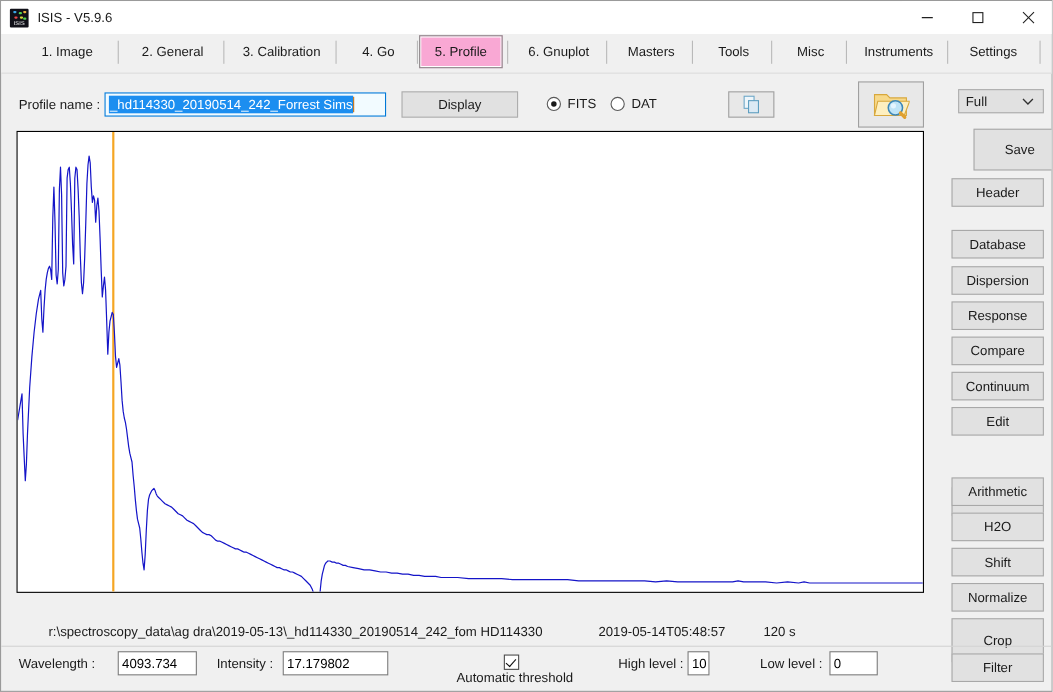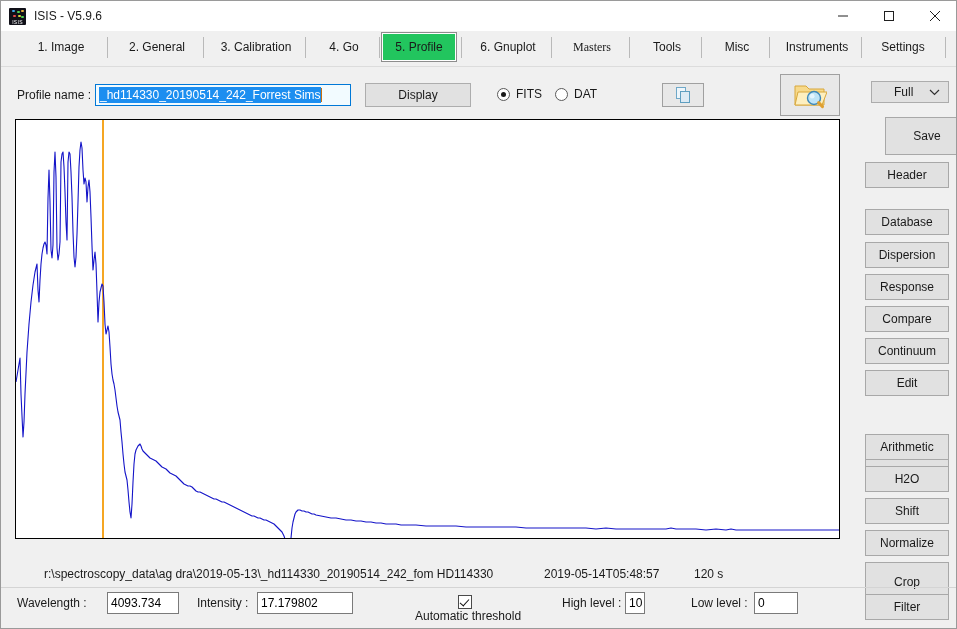--- a/index.html
+++ b/index.html
@@ -102,21 +102,21 @@
     height: 28px;
     display: flex;
     align-items: center;
     justify-content: center;
     font-size: 12px;
     color: #1a1a1a;
     white-space: nowrap;
     box-sizing: border-box;
   }
   .tab.sel {
-    background: #22c55e;
+    background: #f9a8d4;
     border: 1px solid #8d8d8d;
     box-shadow: 0 0 0 1px #ffffff inset;
     top: 1px;
     height: 30px;
   }
   .tabsep {
     position: absolute;
     top: 6px;
     width: 1px;
     height: 21px;
@@ -213,21 +213,21 @@
 
   .combo {
     position: absolute;
     box-sizing: border-box;
     background: #e1e1e1;
     border: 1px solid #acacac;
     font-size: 12px;
     color: #1a1a1a;
     display: flex;
     align-items: center;
-    padding-left: 22px;
+    padding-left: 6px;
   }
   .combo .chev {
     position: absolute;
     right: 8px;
     top: 50%;
     transform: translateY(-50%);
   }
 
   
   .plotframe {
@@ -341,21 +341,21 @@
     <div class="tab" style="left:110px; width:92px;">2. General</div>
     <div class="tabsep" style="left:202px;"></div>
     <div class="tab" style="left:206px; width:98px;">3. Calibration</div>
     <div class="tabsep" style="left:304px;"></div>
     <div class="tab" style="left:308px; width:70px;">4. Go</div>
     <div class="tabsep" style="left:378px;"></div>
     <div class="tab sel" style="left:380px; width:76px;">5. Profile</div>
     <div class="tabsep" style="left:460px;"></div>
     <div class="tab" style="left:464px; width:86px;">6. Gnuplot</div>
     <div class="tabsep" style="left:550px;"></div>
-    <div class="tab" style="left:554px; width:74px;font-family:Liberation Serif, serif;">Masters</div>
+    <div class="tab" style="left:554px; width:74px;">Masters</div>
     <div class="tabsep" style="left:628px;"></div>
     <div class="tab" style="left:632px; width:68px;">Tools</div>
     <div class="tabsep" style="left:700px;"></div>
     <div class="tab" style="left:704px; width:64px;">Misc</div>
     <div class="tabsep" style="left:768px;"></div>
     <div class="tab" style="left:772px; width:88px;">Instruments</div>
     <div class="tabsep" style="left:860px;"></div>
     <div class="tab" style="left:864px; width:76px;">Settings</div>
     <div class="tabsep" style="left:944px;"></div>
   </div>

